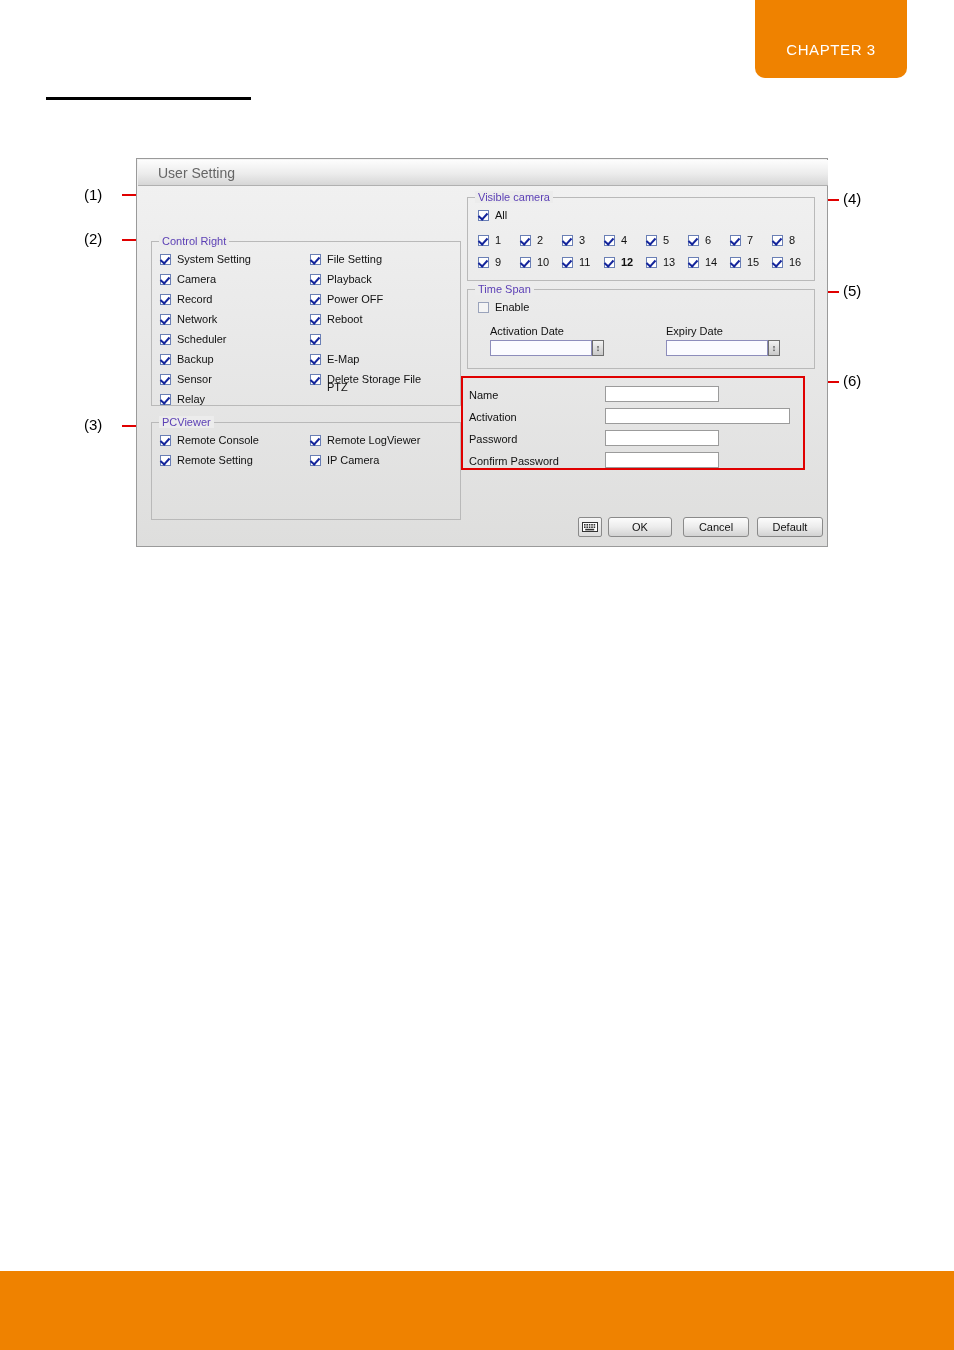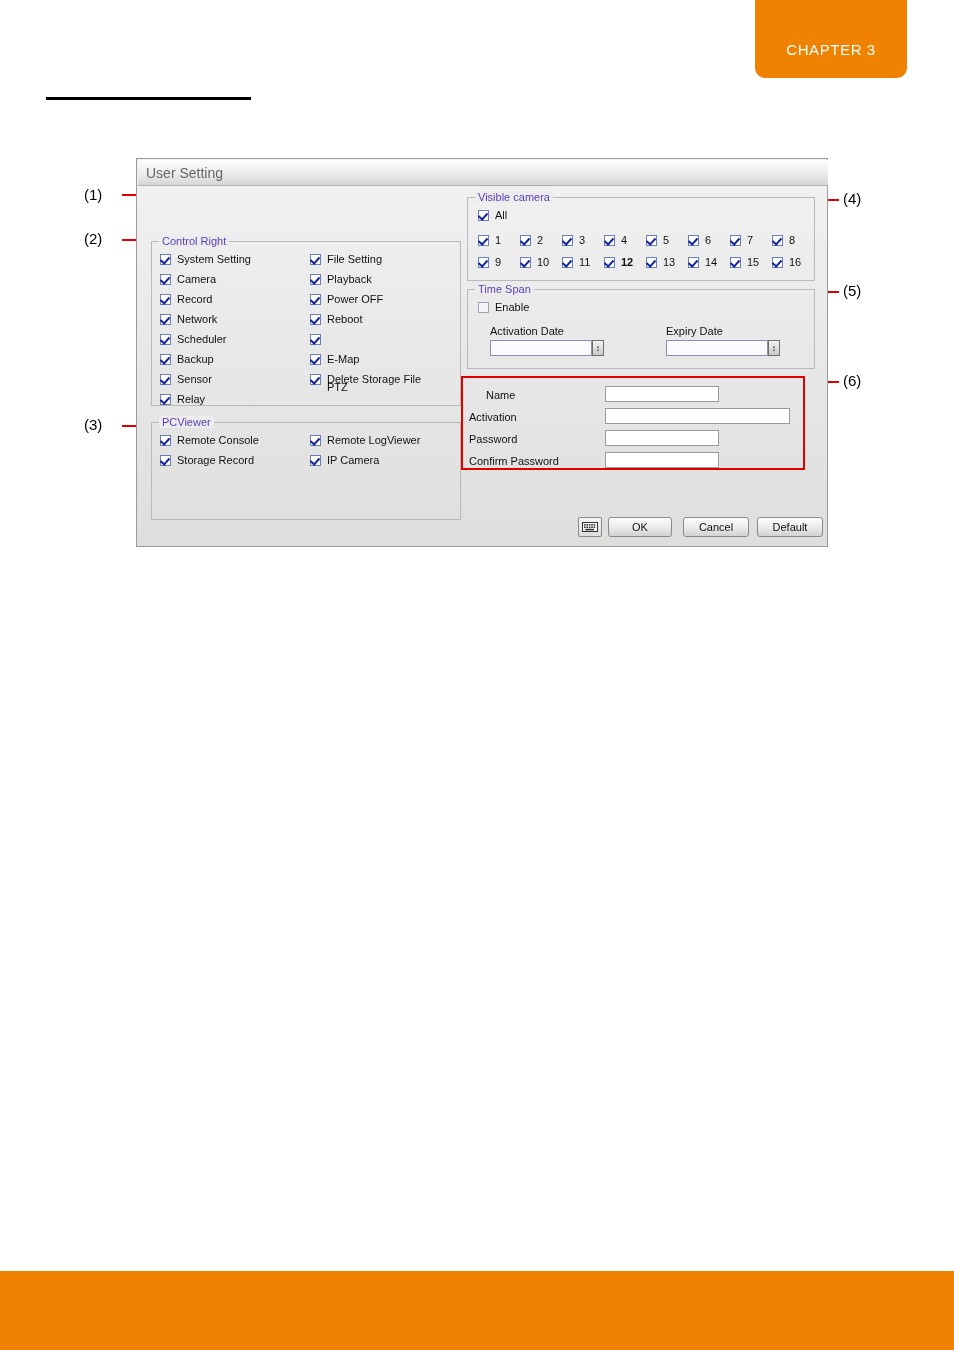--- a/index.html
+++ b/index.html
@@ -86,21 +86,21 @@
     top: 1px;
     width: 690px;
     height: 26px;
     background: linear-gradient(to bottom, #fdfdfd 0%, #ececec 55%, #d6d6d6 100%);
     border-bottom: 1px solid #b0b0b0;
     box-sizing: border-box;
     color: #666666;
     font-size: 14px;
     display: flex;
     align-items: center;
-    padding-left: 8px;
+    padding-left: 20px;
   }
 
   
   .group {
     position: absolute;
     border: 1px solid #b9b9b9;
     box-sizing: border-box;
     background: transparent;
   }
   .group-title {
@@ -311,21 +311,21 @@
     <span class="cb checked" style="left:158px; top:132px;"></span>
     <span class="lbl" style="left:175px; top:131px;">Delete Storage File</span>
   </div>
 
   <div class="group" style="left:14px; top:263px; width:310px; height:98px;">
     <span class="group-title">PCViewer</span>
 
     <span class="cb checked" style="left:8px; top:12px;"></span>
     <span class="lbl" style="left:25px; top:11px;">Remote Console</span>
     <span class="cb checked" style="left:8px; top:32px;"></span>
-    <span class="lbl" style="left:25px; top:31px;">Storage Record</span>
+    <span class="lbl" style="left:25px; top:31px;">Remote Setting</span>
 
     <span class="cb checked" style="left:158px; top:12px;"></span>
     <span class="lbl" style="left:175px; top:11px;">Remote LogViewer</span>
     <span class="cb checked" style="left:158px; top:32px;"></span>
     <span class="lbl" style="left:175px; top:31px;">IP Camera</span>
 
   </div>
 
   <div class="group" style="left:330px; top:38px; width:348px; height:84px;">
     <span class="group-title">Visible camera</span>
@@ -377,21 +377,21 @@
     <span class="lbl" style="left:22px; top:35px;">Activation Date</span>
     <span class="field date" style="left:22px; top:50px; width:102px;"></span>
     <span class="spin" style="left:124px; top:50px;">↕</span>
 
     <span class="lbl" style="left:198px; top:35px;">Expiry Date</span>
     <span class="field date" style="left:198px; top:50px; width:102px;"></span>
     <span class="spin" style="left:300px; top:50px;">↕</span>
   </div>
 
   <div style="position:absolute; left:326px; top:218px; width:352px; height:94px;">
-    <span class="lbl" style="left:6px;  top:12px;margin-left:17px;">Name</span>
+    <span class="lbl" style="left:6px;  top:12px;">Name</span>
     <span class="field" style="left:142px; top:9px;  width:114px;"></span>
 
     <span class="lbl" style="left:6px;  top:34px;">Activation</span>
     <span class="field" style="left:142px; top:31px; width:185px;"></span>
 
     <span class="lbl" style="left:6px;  top:56px;">Password</span>
     <span class="field" style="left:142px; top:53px; width:114px;"></span>
 
     <span class="lbl" style="left:6px;  top:78px;">Confirm Password</span>
     <span class="field" style="left:142px; top:75px; width:114px;"></span>

